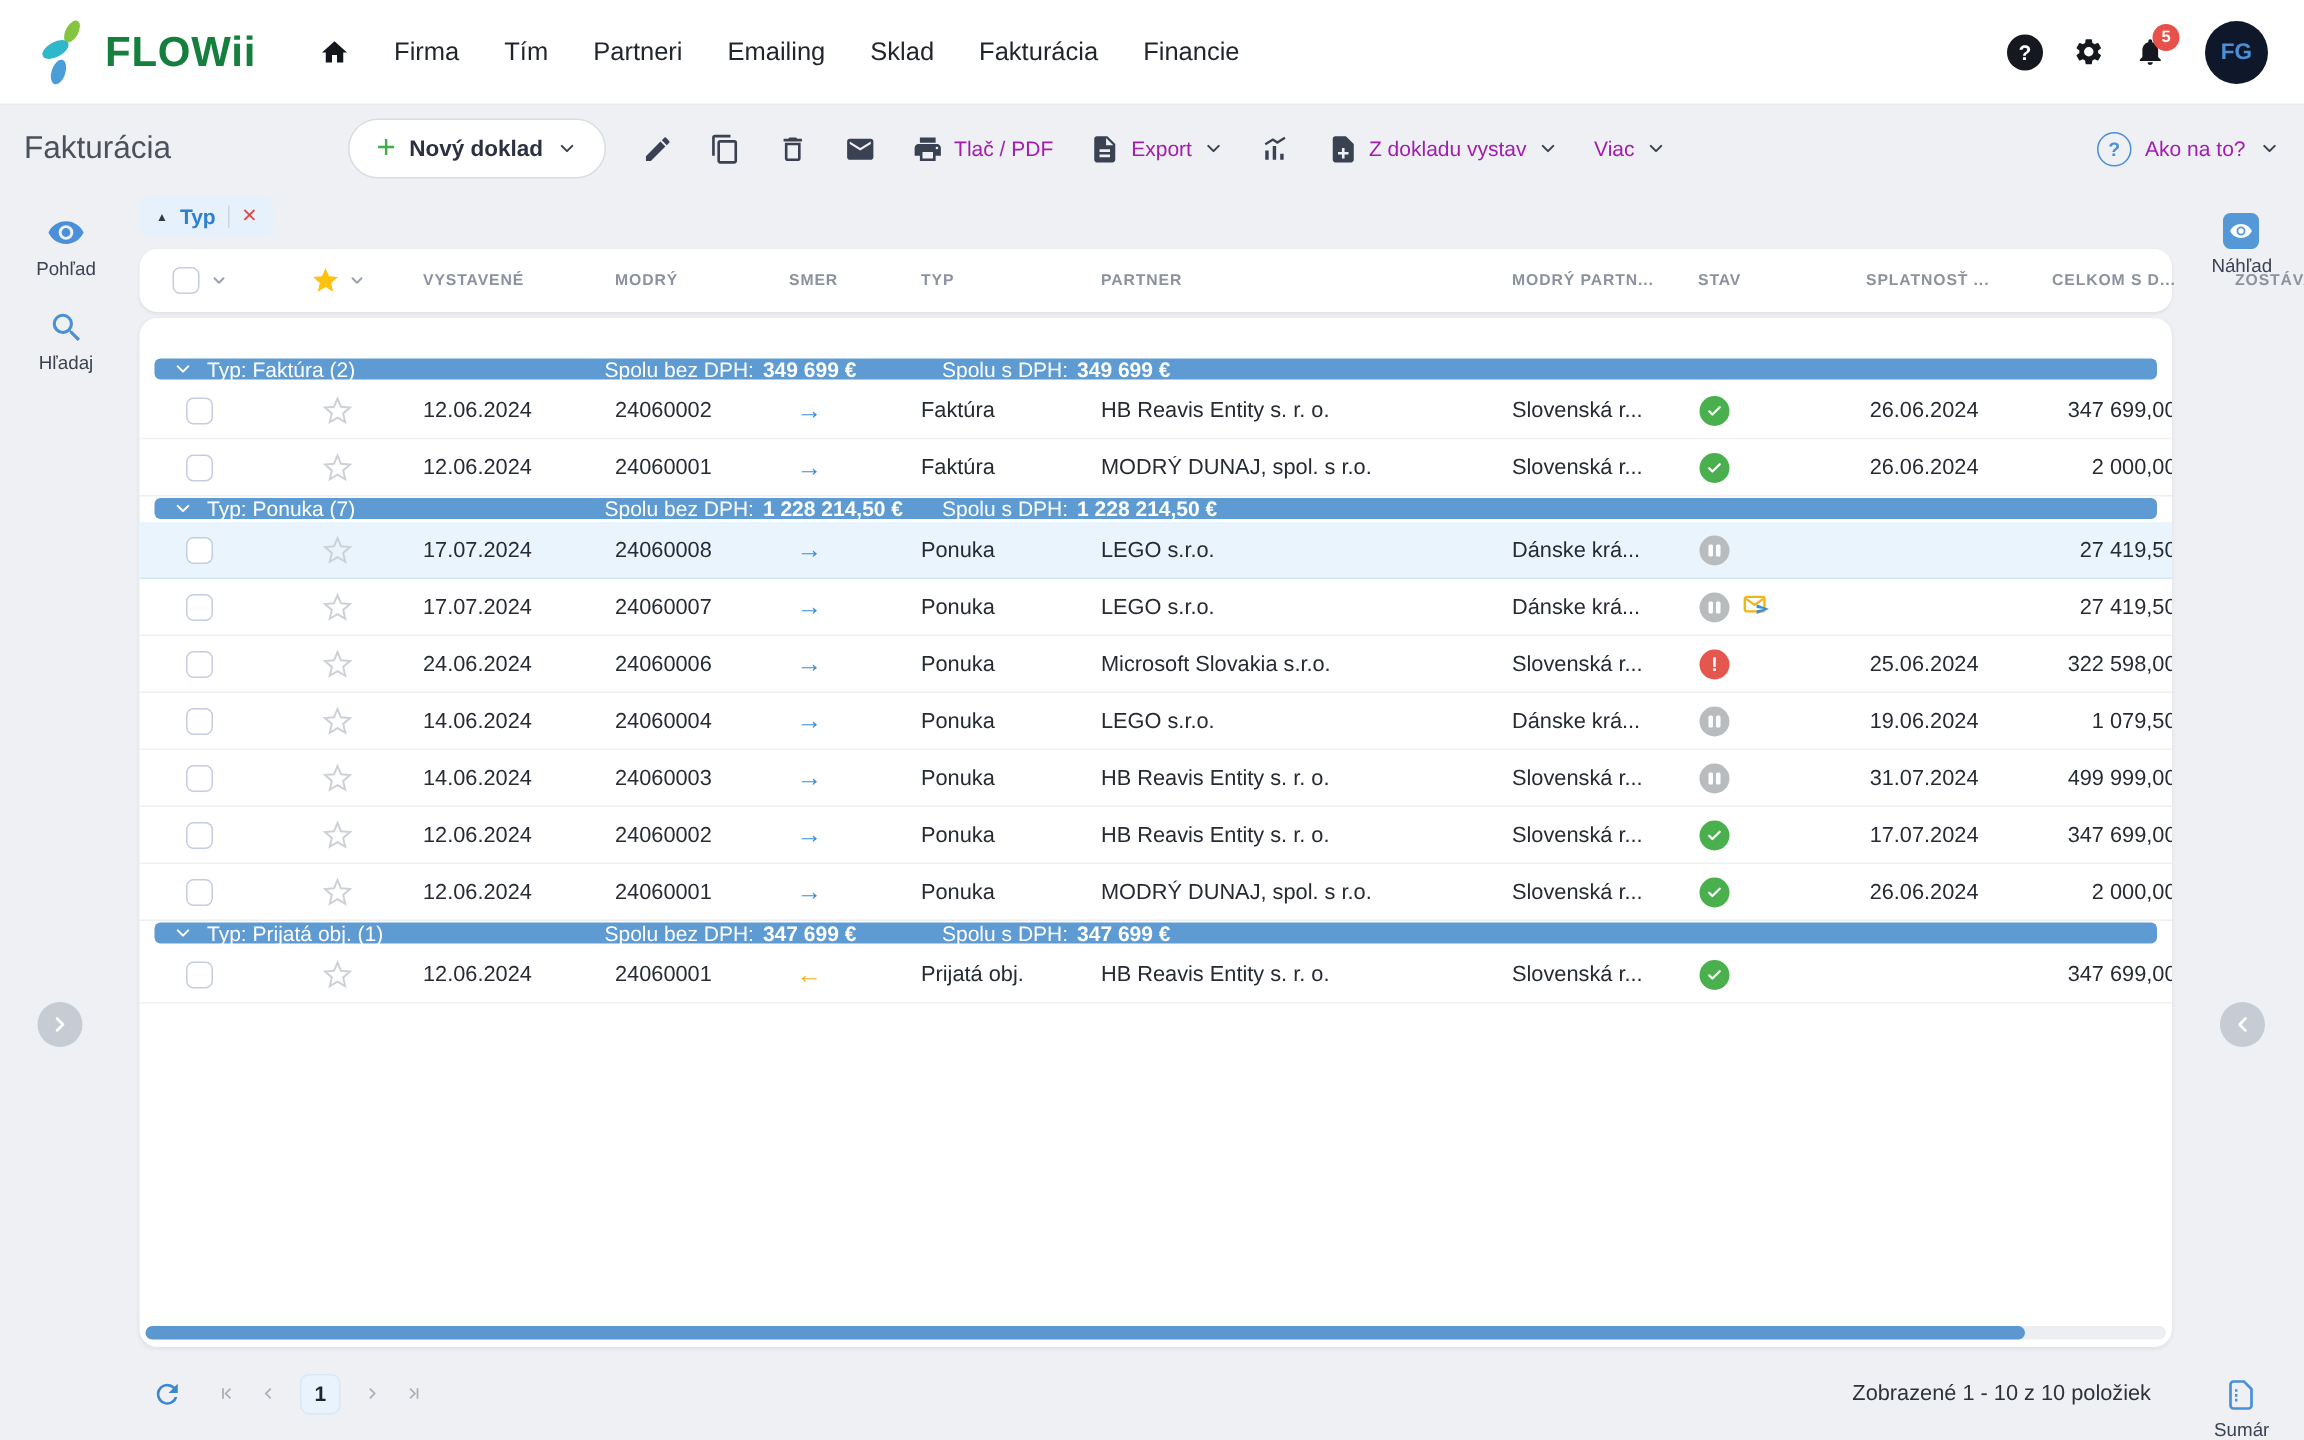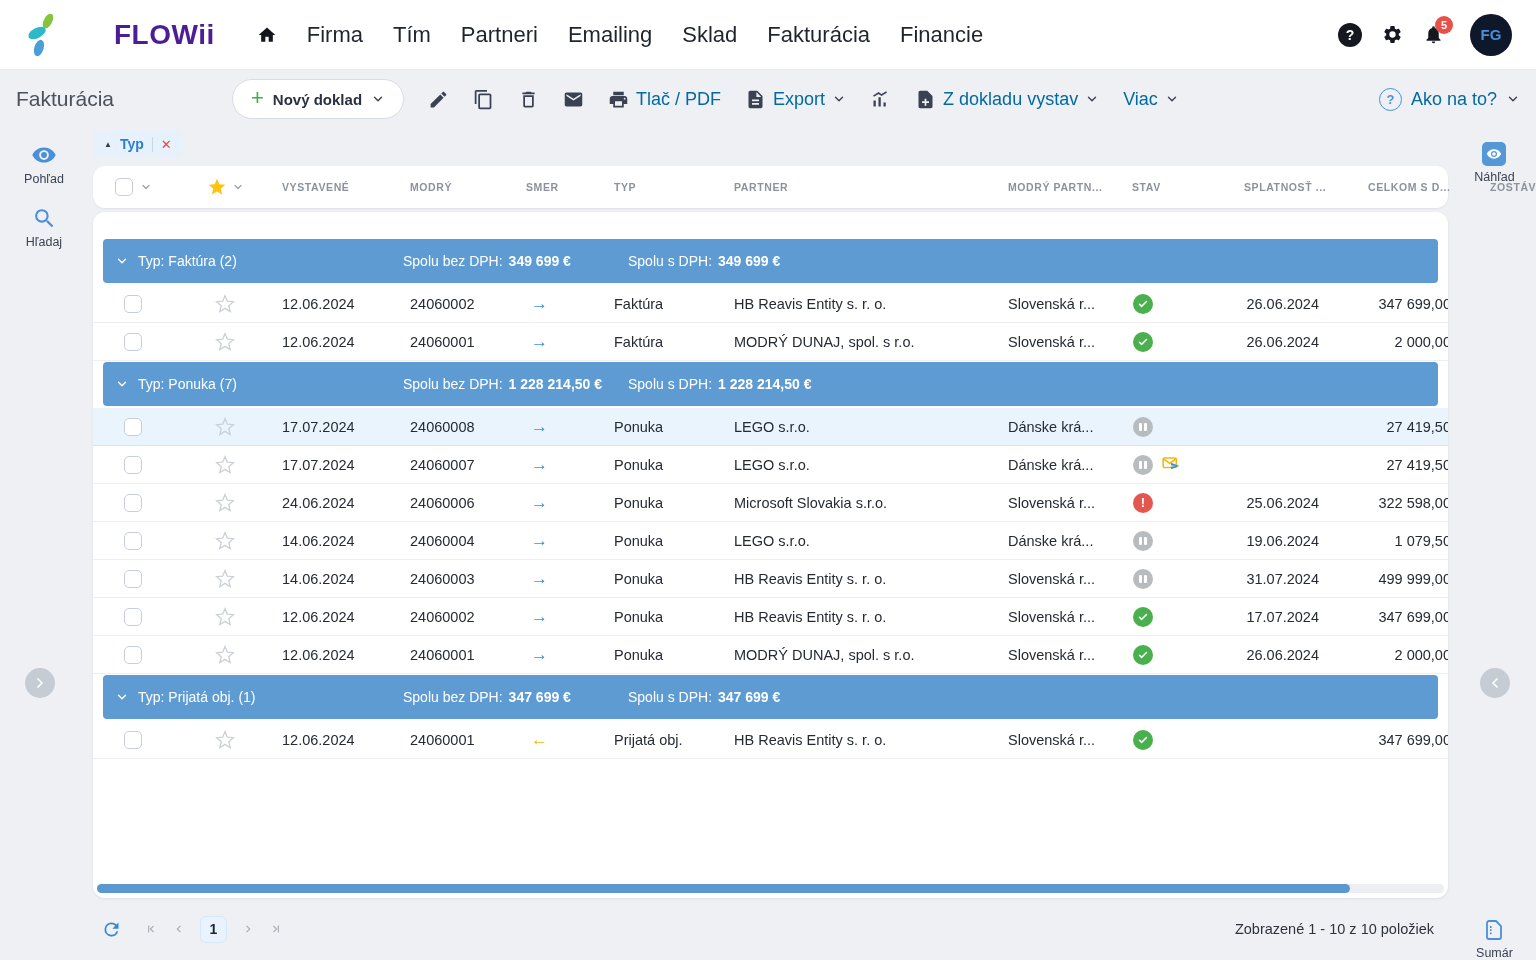--- a/index.html
+++ b/index.html
@@ -3,42 +3,42 @@
 <meta charset="utf-8">
 <style>
   * { margin:0; padding:0; box-sizing:border-box; }
   html,body { width:1536px; height:960px; overflow:hidden; }
   body { font-family:"Liberation Sans","DejaVu Sans",sans-serif; background:#eef0f4; color:#23272e; }
   svg { display:block; }
 
   
   .topbar { height:70px; background:#fff; display:flex; align-items:center; padding:0 24px; border-bottom:1px solid #e9ebef; }
   .logo { display:flex; align-items:center; gap:10px; margin-right:42px; cursor:pointer; }
-  .logo-text { font-size:28px; color:#4c1d95; font-weight:600; letter-spacing:.5px;margin-left:44px; }
-  .nav { display:flex; align-items:center; gap:30px; font-size:22px; color:#1f242d; }
+  .logo-text { font-size:28px; color:#15803d; font-weight:600; letter-spacing:.5px; }
+  .nav { display:flex; align-items:center; gap:30px; font-size:17px; color:#1f242d; }
   .nav-item { cursor:pointer; }
   .nav-home { color:#13161c; }
   .topbar-right { margin-left:auto; display:flex; align-items:center; gap:20px; }
   .tb-help { width:24px; height:24px; border-radius:50%; background:#15191f; color:#fff; font-size:14px; font-weight:700; display:flex; align-items:center; justify-content:center; }
   .tb-gear { color:#15191f; }
   .bell-wrap { position:relative; color:#15191f; }
   .bell-badge { position:absolute; top:-8px; right:-9px; background:#e8504a; color:#fff; font-size:11px; font-weight:700; min-width:18px; height:18px; border-radius:9px; display:flex; align-items:center; justify-content:center; padding:0 4px; }
   .avatar { width:42px; height:42px; border-radius:50%; background:#0f172a; color:#4a90d9; font-size:15px; font-weight:600; display:flex; align-items:center; justify-content:center; margin-left:6px; }
   .user-block { line-height:1.45; }
   .user-name { font-size:15px; font-weight:700; color:#101318; }
   .user-sub { font-size:14.5px; color:#22262e; }
 
   
   .toolbar { height:58px; display:flex; align-items:center; padding:0 16px; }
   .page-title { font-size:21px; color:#4b515c; width:216px; }
   .btn-new { display:flex; align-items:center; gap:9px; height:40px; padding:0 18px; background:#fff; border:1px solid #d8dce3; border-radius:21px; font-size:15px; color:#2b3140; font-weight:700; cursor:pointer; margin-right:12px; }
   .plus { color:#3fae49; font-size:22px; font-weight:400; line-height:1; margin-top:-2px; }
   .tool-group { display:flex; align-items:center; gap:7px; padding:0 12px; color:#3a4152; cursor:pointer; }
   .tool-ic { color:#3a4152; }
-  .tool-lbl { font-size:18px; color:#0369a1; }
+  .tool-lbl { font-size:14px; color:#a21caf; }
   .howto { margin-left:auto; display:flex; align-items:center; gap:9px; cursor:pointer; }
   .howto-ic { width:23px; height:23px; border-radius:50%; border:1.8px solid #4a90d9; color:#4a90d9; font-size:13px; font-weight:700; display:flex; align-items:center; justify-content:center; }
   .chev { color:#3a4152; }
 
   
   .content { display:flex; height:832px; position:relative; }
   .rail { width:88px; display:flex; flex-direction:column; align-items:center; padding-top:14px; gap:20px; }
   .rail-right { width:83px;justify-content:space-between; }
   .rail-item { display:flex; flex-direction:column; align-items:center; gap:4px; cursor:pointer; color:#4a90d9; }
   .rail-label { font-size:12.5px; color:#3b4252; }
@@ -61,21 +61,21 @@
 
   .header-bar { height:42px; background:#fff; border-radius:12px; box-shadow:0 1px 2px rgba(25,35,55,.07); }
   .hc-first { display:flex; align-items:center; justify-content:center; gap:7px; }
   .hc-star { display:flex; align-items:center; justify-content:center; gap:5px; }
   .hcell { font-size:10.5px; letter-spacing:.6px; color:#8b929e; font-weight:700; padding-left:5px; cursor:pointer; white-space:nowrap; }
   .hc-gear { display:flex; justify-content:flex-end; padding-right:12px; color:#4a90d9; cursor:pointer; }
   .hchev { color:#9aa1ab; }
 
   .body-card { flex:1; background:#fff; border-radius:12px; margin-top:4px; box-shadow:0 1px 3px rgba(25,35,55,.08); padding-top:26px; position:relative; overflow:hidden; }
 
-  .group-bar { height:44px; margin:1px 10px 2px; background:#5d9bd2; border-radius:4px; display:flex; align-items:center; color:#fff; font-size:14px; padding:0 12px; cursor:pointer; }
+  .group-bar { height:14px; margin:1px 10px 2px; background:#5d9bd2; border-radius:4px; display:flex; align-items:center; color:#fff; font-size:14px; padding:0 12px; cursor:pointer; }
   .gb-left { display:flex; align-items:center; gap:9px; width:288px; }
   .gb-chev { color:#fff; }
   .gb-tot { display:flex; gap:6px; min-width:225px; white-space:nowrap; }
   .gb-ta { font-weight:700; }
 
   .row { height:38px; border-bottom:1px solid #efefef; font-size:14.5px; color:#262b33; cursor:pointer; background:#fff; }
   .row.selected { background:#e9f4fd; border-bottom:1px solid #cfe6f9; }
   .c-check { display:flex; justify-content:center; }
   .cb { width:18px; height:18px; border:1.5px solid #c7cde0; border-radius:5px; background:#fff; cursor:pointer; }
   .c-star { display:flex; justify-content:center; color:#cfd3d9; }

